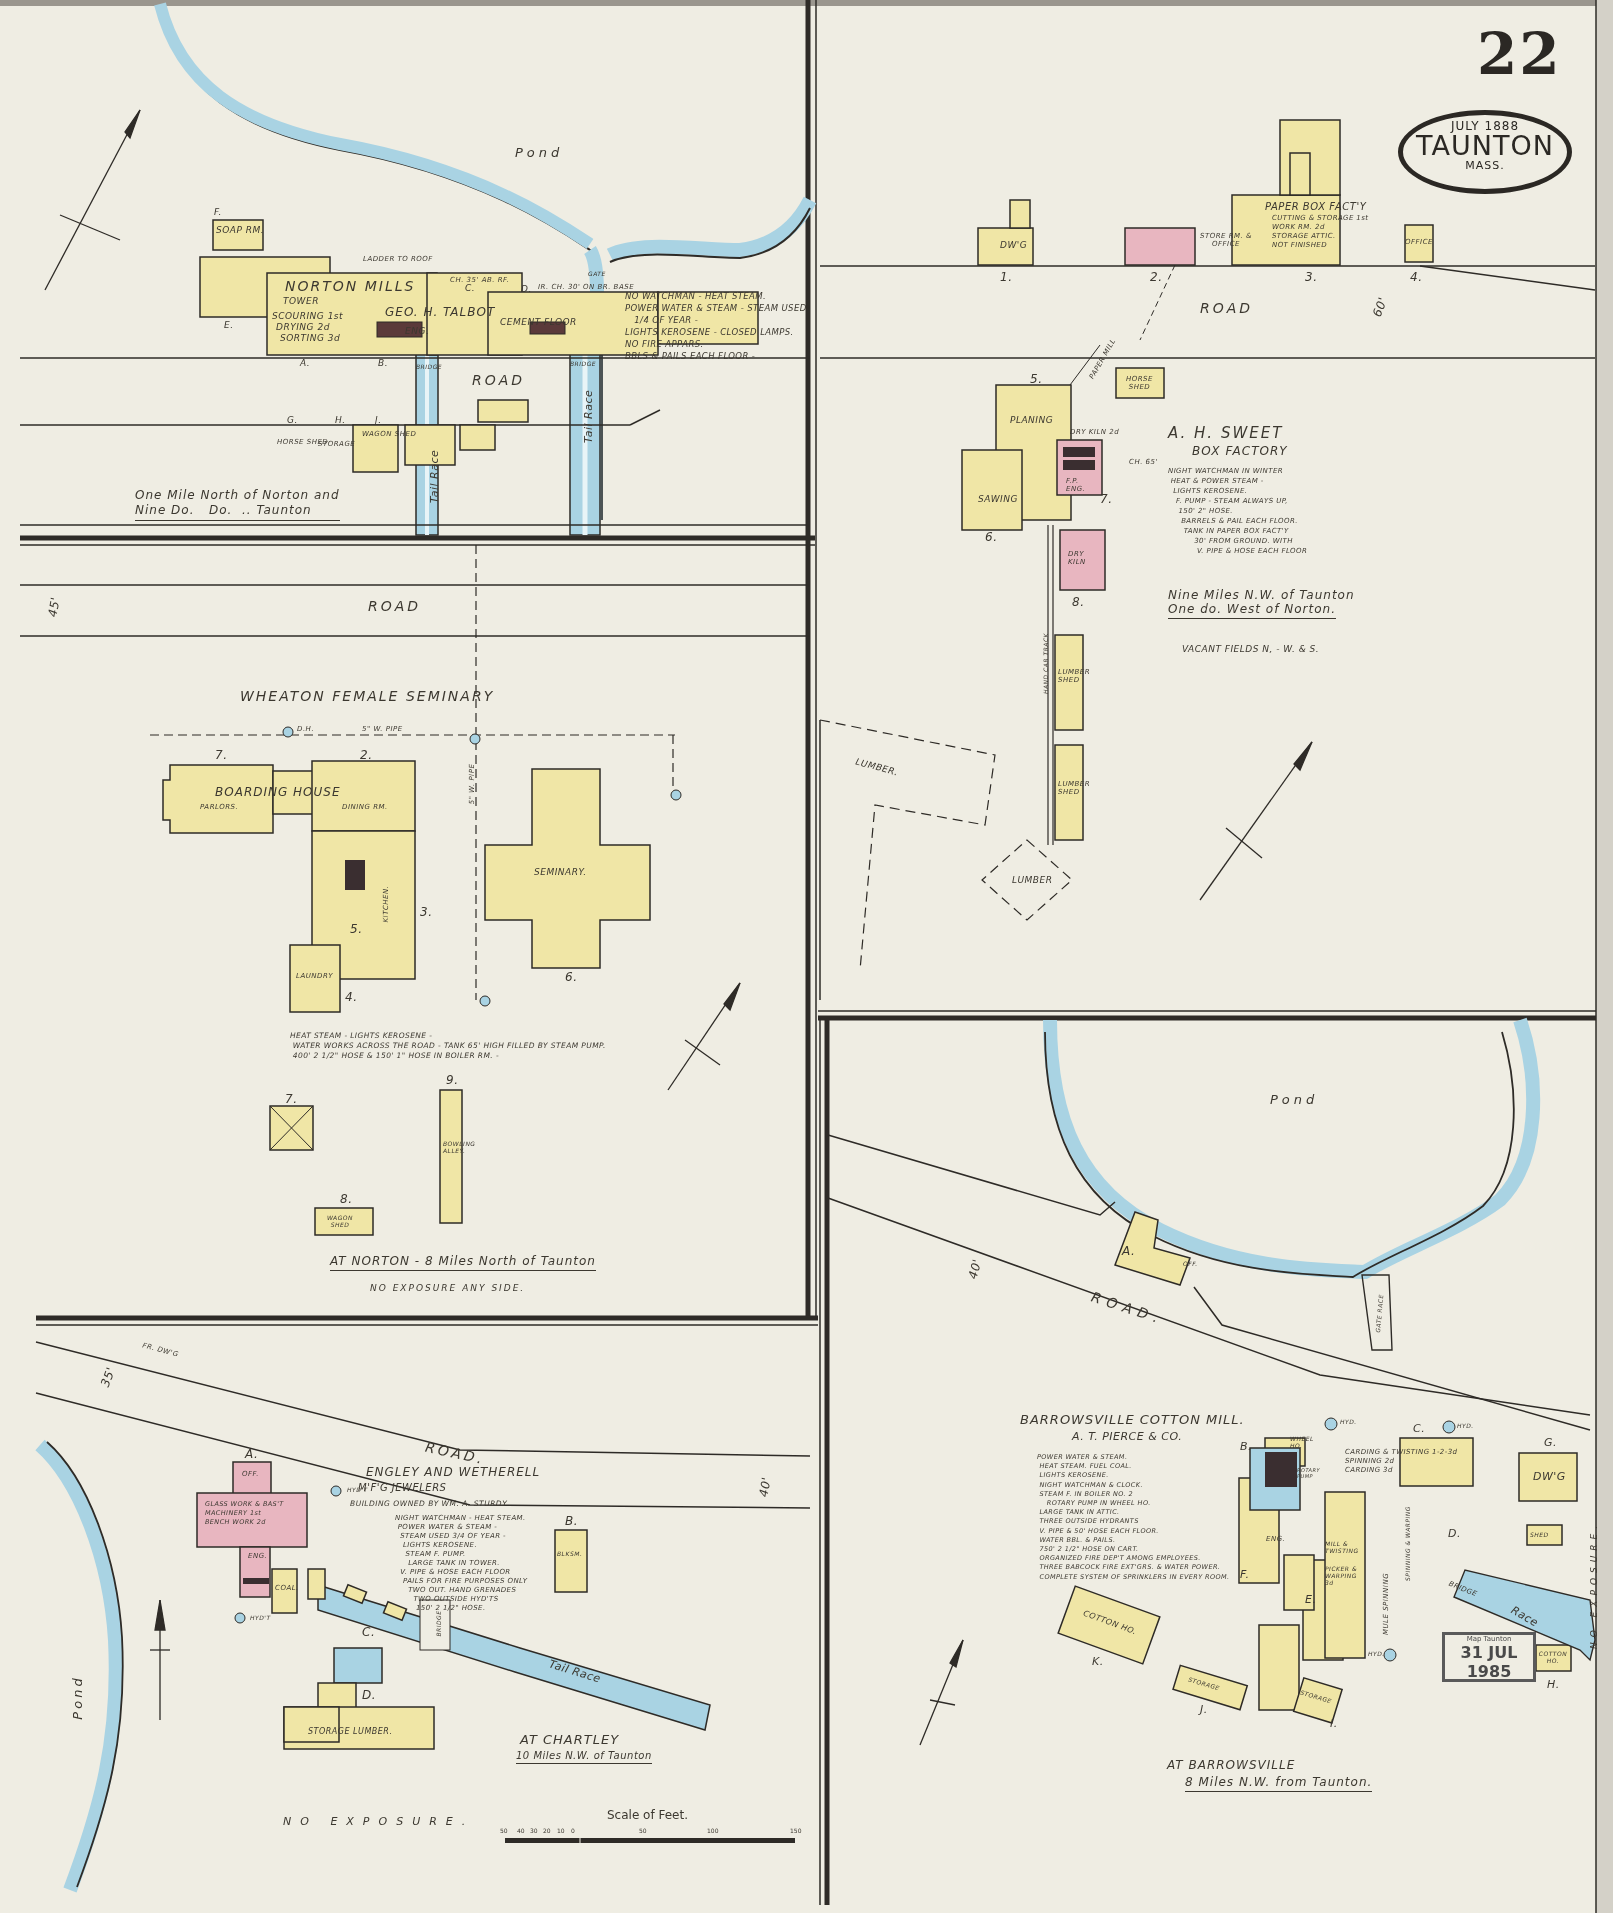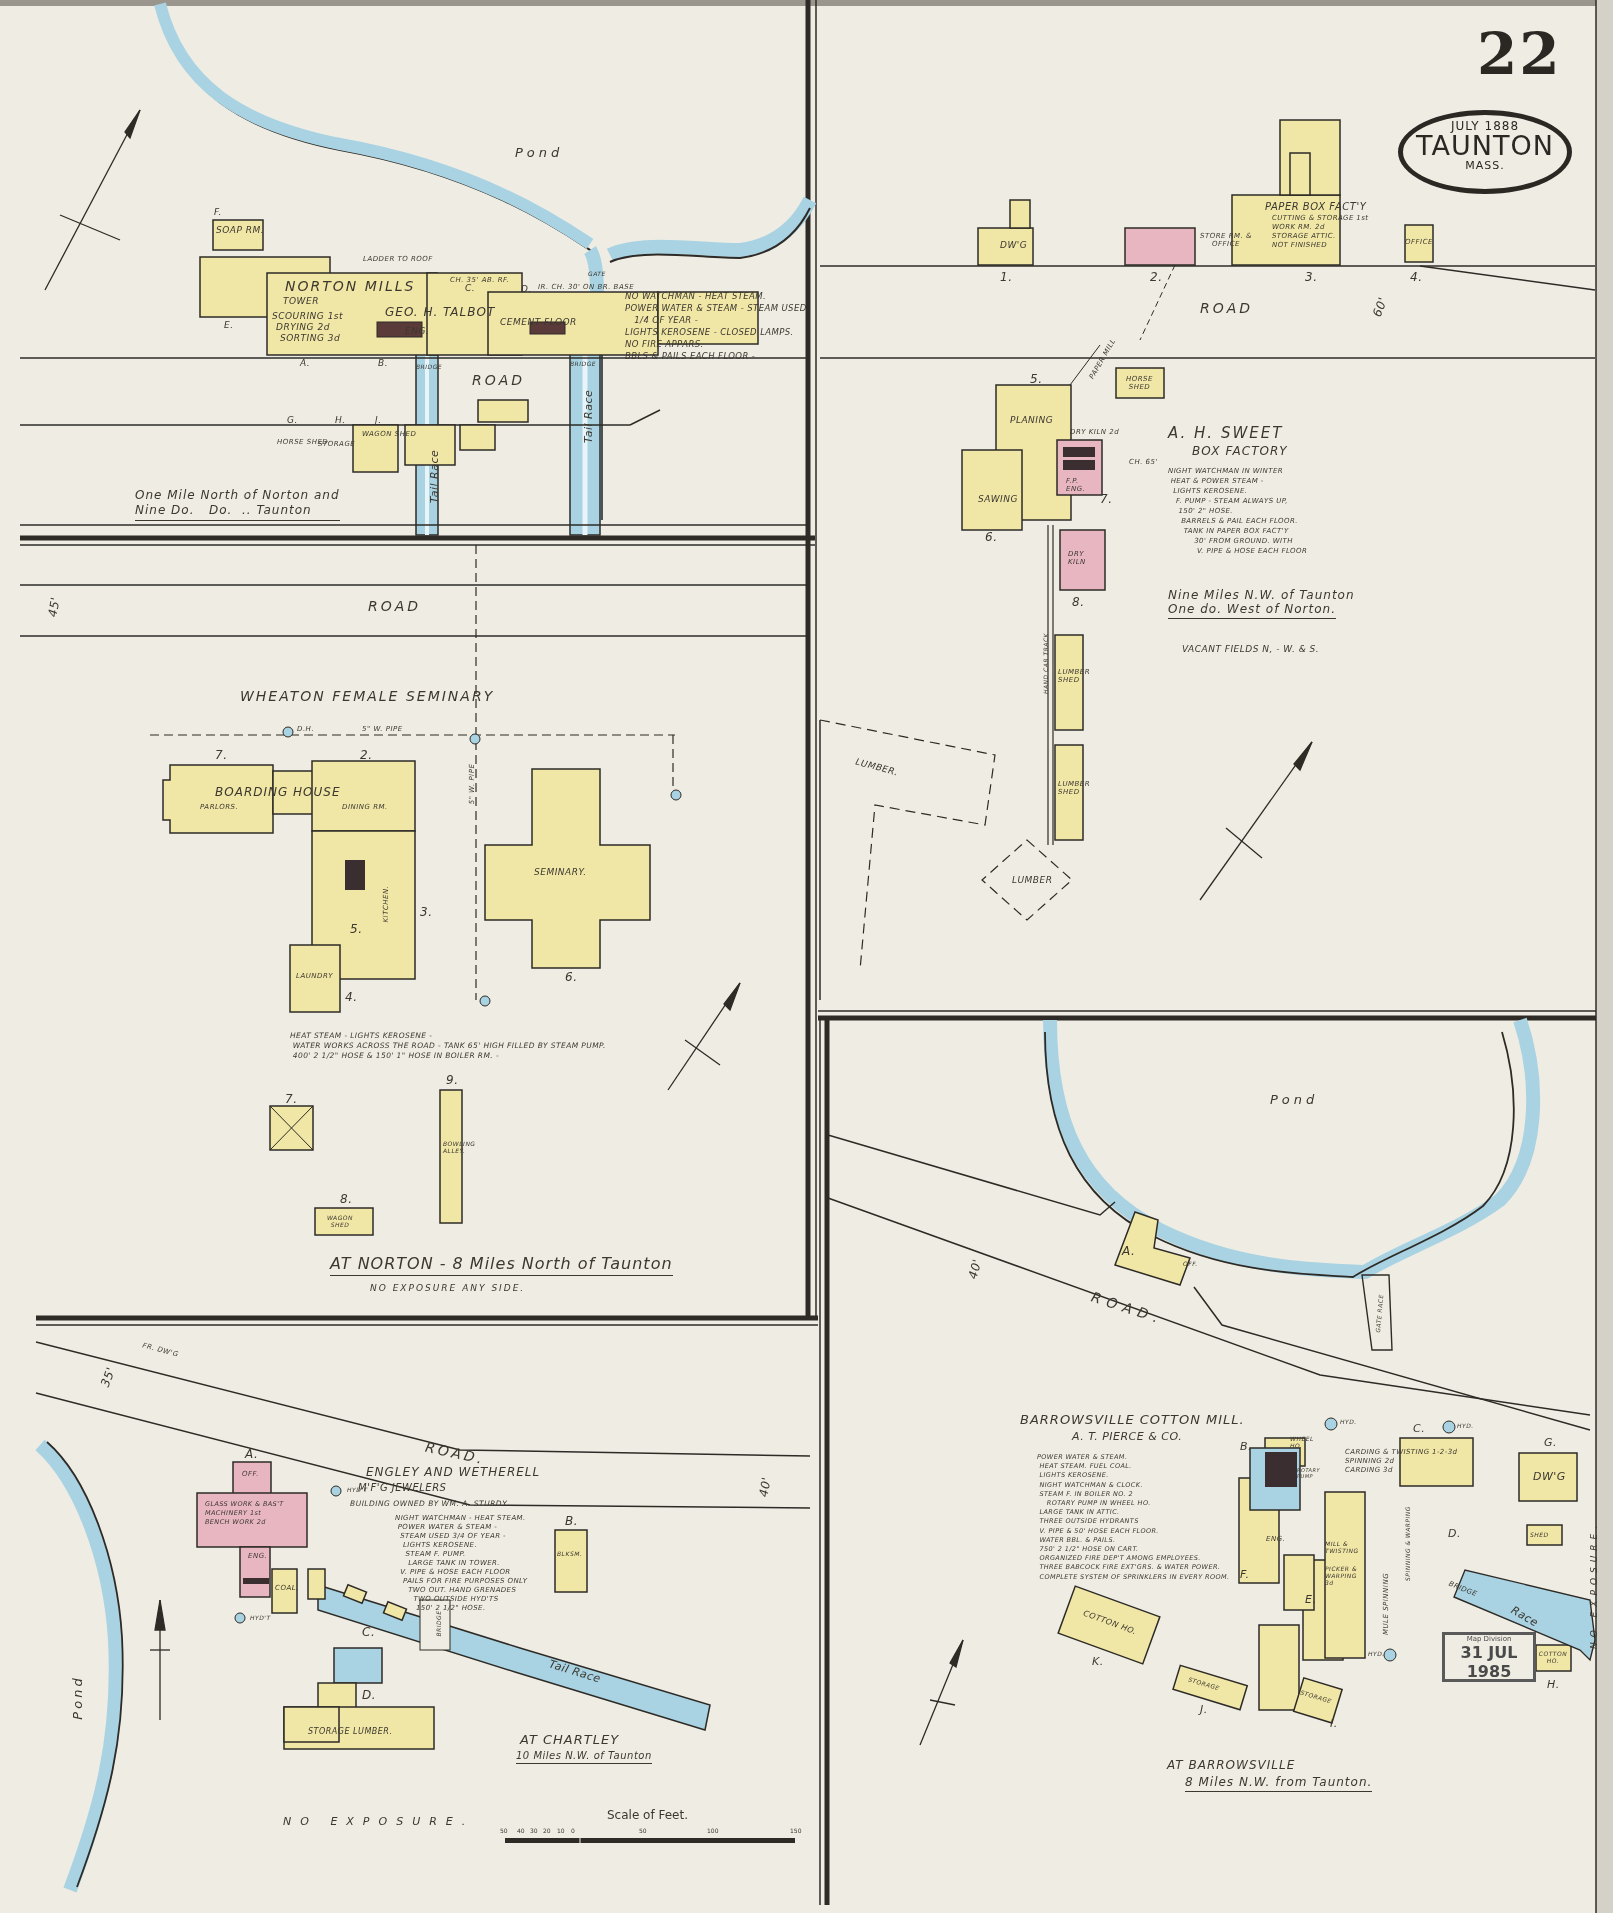--- a/index.html
+++ b/index.html
@@ -335,21 +335,21 @@
 <div class="lbl small" style="left:420px;top:905px;font-size:12px;">3.</div>
 <div class="lbl small" style="left:345px;top:990px;font-size:12px;">4.</div>
 <div class="lbl small" style="left:350px;top:922px;font-size:12px;">5.</div>
 <div class="lbl small" style="left:565px;top:970px;font-size:12px;">6.</div>
 <div class="lbl small" style="left:285px;top:1092px;font-size:12px;">7.</div>
 <div class="lbl small" style="left:340px;top:1192px;font-size:12px;">8.</div>
 <div class="lbl small" style="left:446px;top:1073px;font-size:12px;">9.</div>
 <div class="lbl note" style="left:290px;top:1031px;font-size:7.5px;line-height:10px;">HEAT STEAM - LIGHTS KEROSENE -
  WATER WORKS ACROSS THE ROAD - TANK 65' HIGH FILLED BY STEAM PUMP.
  400' 2 1/2" HOSE &amp; 150' 1" HOSE IN BOILER RM. -</div>
-<div class="lbl med ul" style="left:330px;top:1254px;font-size:16px;">AT NORTON - 8 Miles North of Taunton</div>
+<div class="lbl med ul" style="left:330px;top:1254px;font-size:12px;">AT NORTON - 8 Miles North of Taunton</div>
 <div class="lbl small" style="left:370px;top:1283px;font-size:9px;letter-spacing:2px;">NO EXPOSURE ANY SIDE.</div>
 
 <div class="lbl road" style="left:425px;top:1445px;transform:rotate(12deg);">ROAD.</div>
 <div class="lbl small" style="left:142px;top:1346px;transform:rotate(15deg);font-size:7px;">FR. DW'G</div>
 <div class="lbl small" style="left:98px;top:1370px;transform:rotate(-70deg);font-size:12px;">35'</div>
 <div class="lbl small" style="left:755px;top:1480px;transform:rotate(-80deg);font-size:12px;">40'</div>
 <div class="lbl med" style="left:55px;top:1690px;transform:rotate(-90deg);letter-spacing:3px;">Pond</div>
 <div class="lbl small" style="left:548px;top:1665px;transform:rotate(17deg);font-size:11px;">Tail Race</div>
 <div class="lbl small" style="left:425px;top:1620px;transform:rotate(-90deg);font-size:6px;">BRIDGE</div>
 <div class="lbl med" style="left:330px;top:1465px;font-size:12px;margin-left:36px;">ENGLEY AND WETHERELL</div>
@@ -448,16 +448,16 @@
 <div class="lbl small" style="left:1538px;top:1650px;font-size:6px;width:30px;white-space:normal;text-align:center;">COTTON HO.</div>
 <div class="lbl small" style="left:1188px;top:1680px;transform:rotate(17deg);font-size:6px;">STORAGE</div>
 <div class="lbl small" style="left:1300px;top:1693px;transform:rotate(17deg);font-size:6px;">STORAGE</div>
 <div class="lbl small" style="left:1448px;top:1585px;transform:rotate(22deg);font-size:7px;">BRIDGE</div>
 <div class="lbl small" style="left:1510px;top:1610px;transform:rotate(30deg);font-size:11px;">Race</div>
 <div class="lbl small" style="left:1530px;top:1580px;transform:rotate(-90deg);font-size:9px;letter-spacing:5px;">NO EXPOSURE.</div>
 <div class="lbl med" style="left:1167px;top:1758px;font-size:12px;">AT BARROWSVILLE</div>
 <div class="lbl med ul" style="left:1185px;top:1775px;font-size:12px;">8 Miles N.W. from Taunton.</div>
 
 <div id="stamp">
-  <div class="t">Map Division</div>
+  <div class="t">Map Taunton</div>
   <div class="d">31 JUL 1985</div>
 </div>
 </div>
 
 </body></html>

